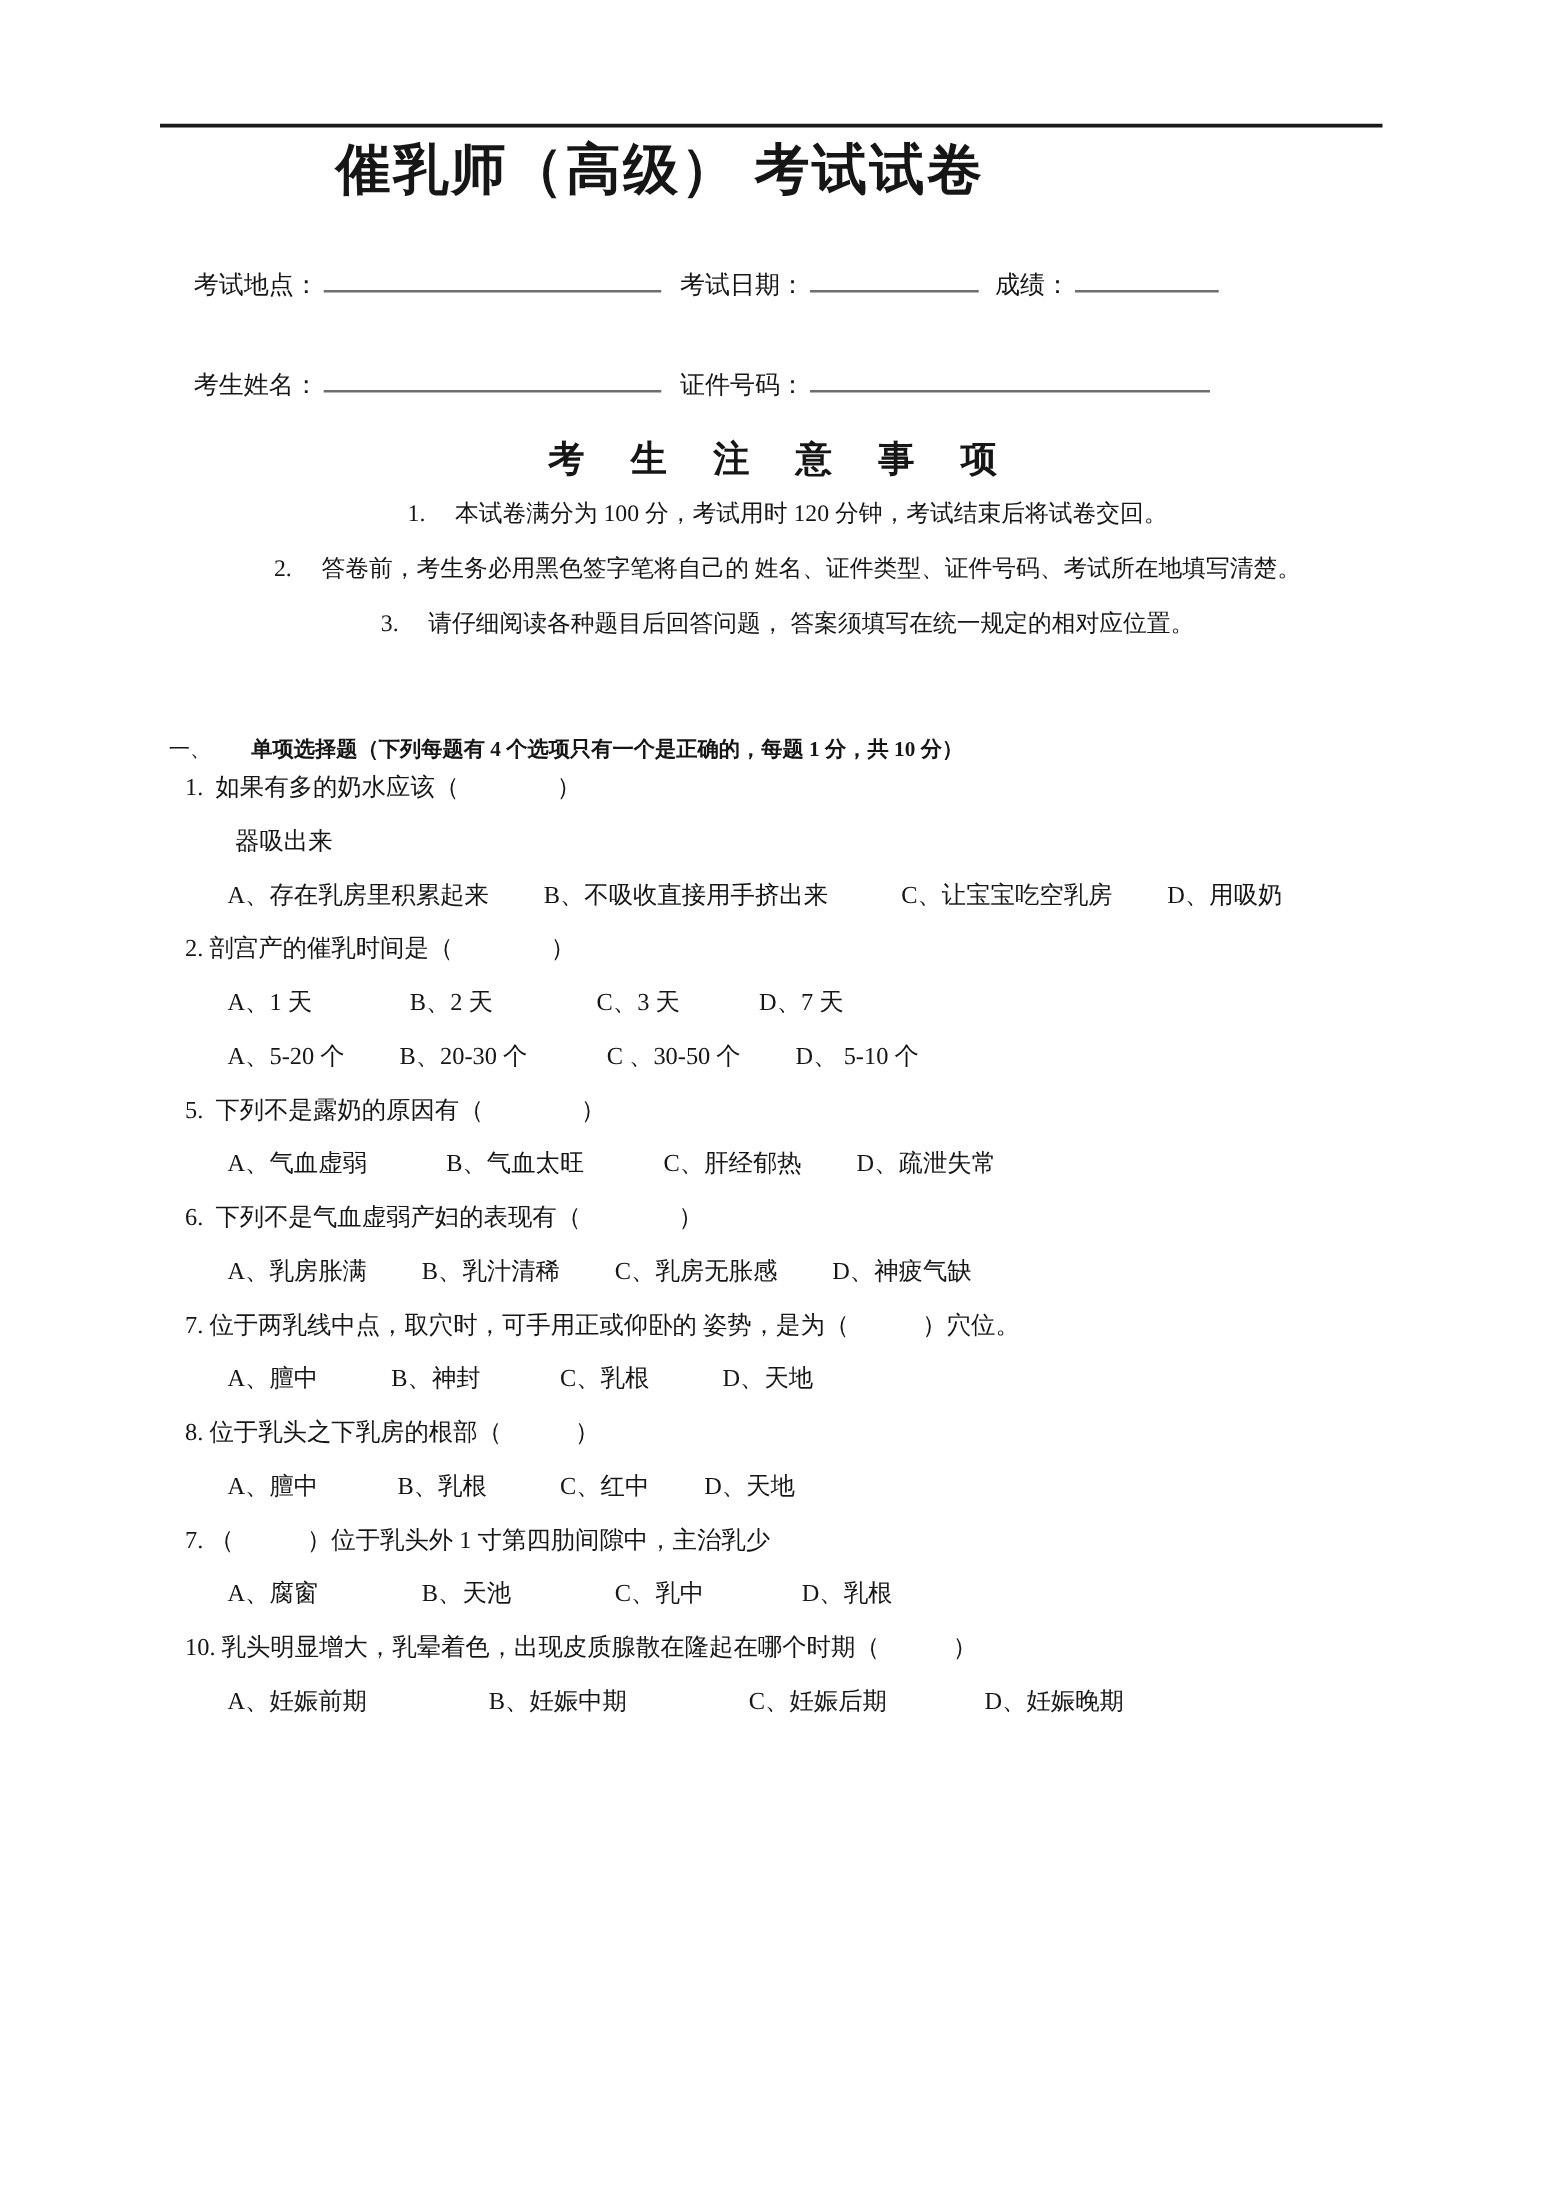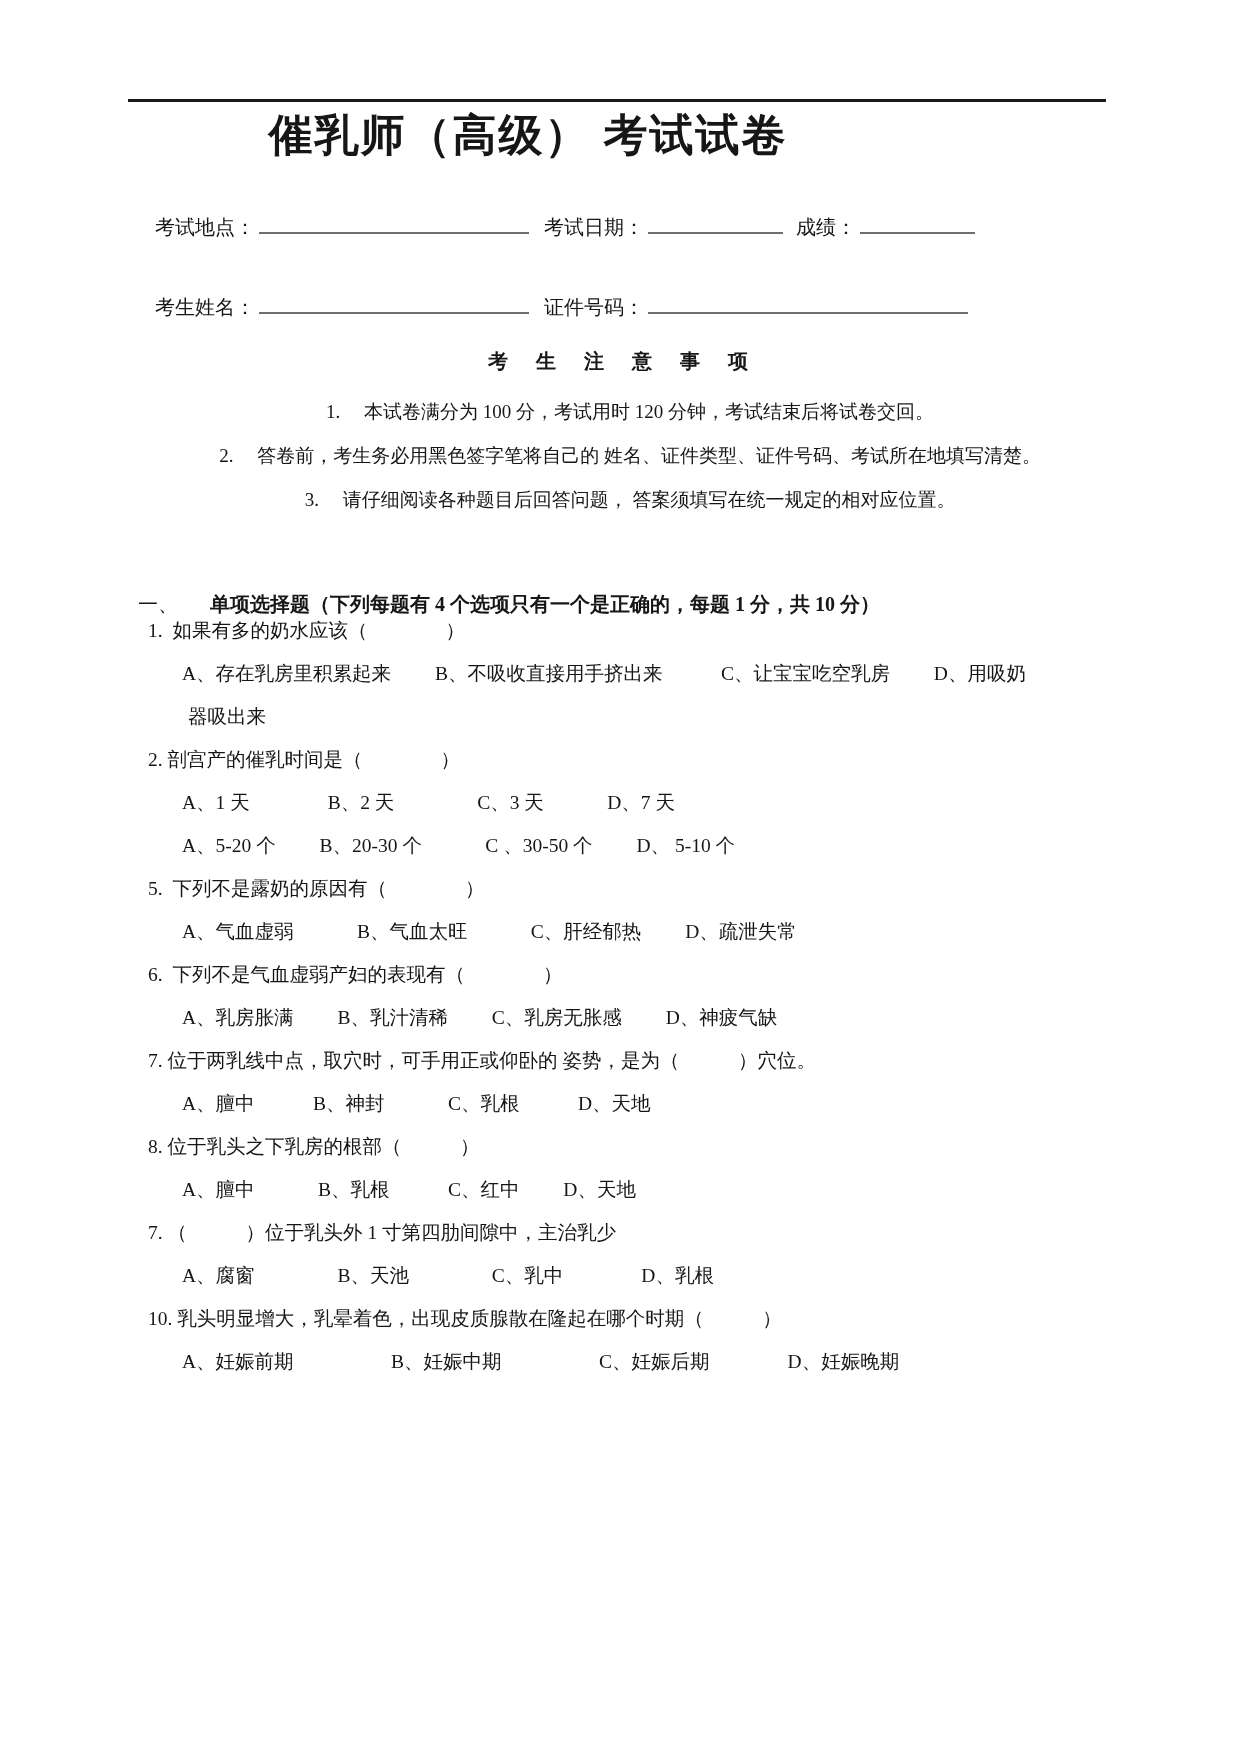--- a/index.html
+++ b/index.html
@@ -52,21 +52,21 @@
   .w-c { width: 115px; }
   .w-d { width: 270px; margin-right: 10px; }
   .w-e { width: 320px; }
   .notice-heading {
     position: absolute;
     top: 348px;
     left: 0;
     width: 1240px;
     margin: 0;
     text-align: center;
-    font-size: 20px;
+    font-size: 29px;
     font-weight: 700;
     letter-spacing: 4px;
     white-space: pre;
   }
   .notice-list {
     position: absolute;
     top: 390px;
     left: 140px;
     width: 980px;
   }
@@ -74,21 +74,21 @@
     font-size: 19px;
     line-height: 44px;
     white-space: pre-wrap;
     text-align: center;
   }
   .section-heading {
     position: absolute;
     top: 568px;
     left: 118px;
     width: 1010px;
-    font-size: 20px;
+    font-size: 17px;
     white-space: pre-wrap;
   }
   .section-number { font-weight: 400; }
   .section-title { font-weight: 700; margin-left: 32px; }
   .questions {
     position: absolute;
     top: 609px;
     left: 140px;
     width: 975px;
   }
@@ -130,22 +130,22 @@
   </div>
 
   <div class="section-heading">
     <span class="section-number">一、</span><span class="section-title">单项选择题（下列每题有 4 个选项只有一个是正确的，每题 1 分，共 10 分）</span>
   </div>
 
   <div class="questions">
 
     <div>
       <div class="qline q">1.  如果有多的奶水应该（　　　　）</div>
+      <div class="qline cont">器吸出来</div>
       <div class="qline opts">A、存在乳房里积累起来　　 B、不吸收直接用手挤出来　　　C、让宝宝吃空乳房　　 D、用吸奶</div>
-      <div class="qline cont">器吸出来</div>
     </div>
 
     <div>
       <div class="qline q">2. 剖宫产的催乳时间是（　　　　）</div>
       <div class="qline opts">A、1 天　　　　B、2 天　　　　 C、3 天　　　 D、7 天</div>
     </div>
 
     <div>
       <div class="qline opts">A、5-20 个　　 B、20-30 个　　　 C 、30-50 个　　 D、 5-10 个</div>
     </div>

